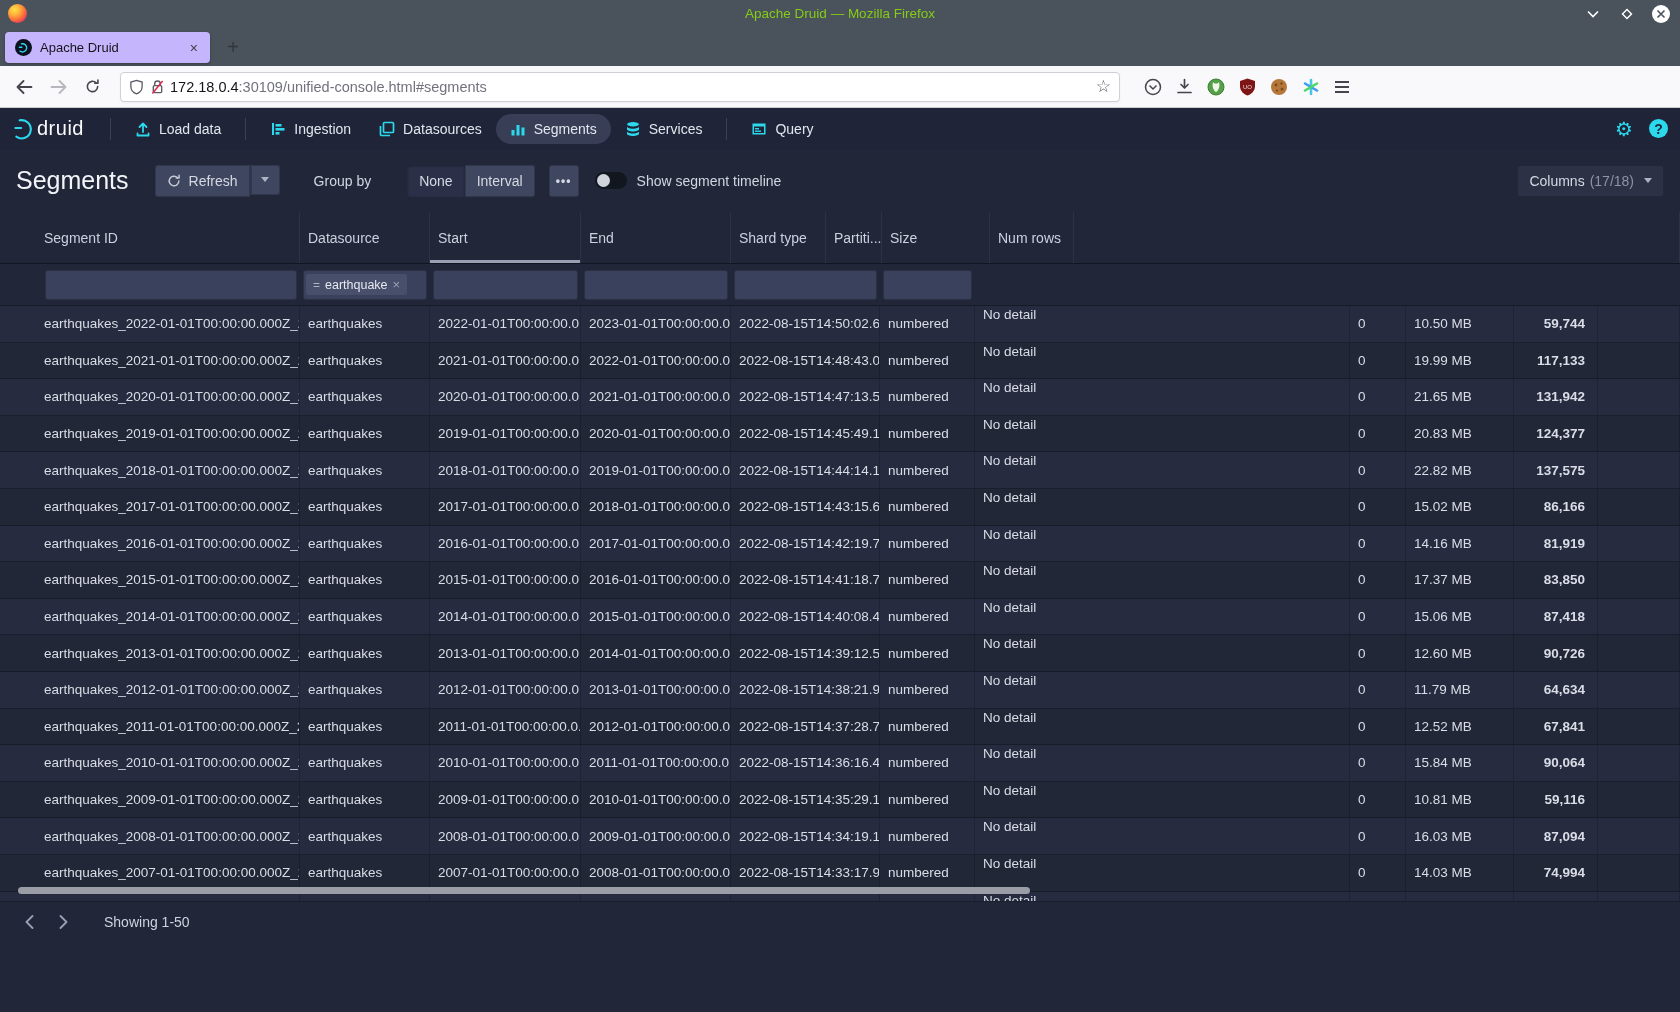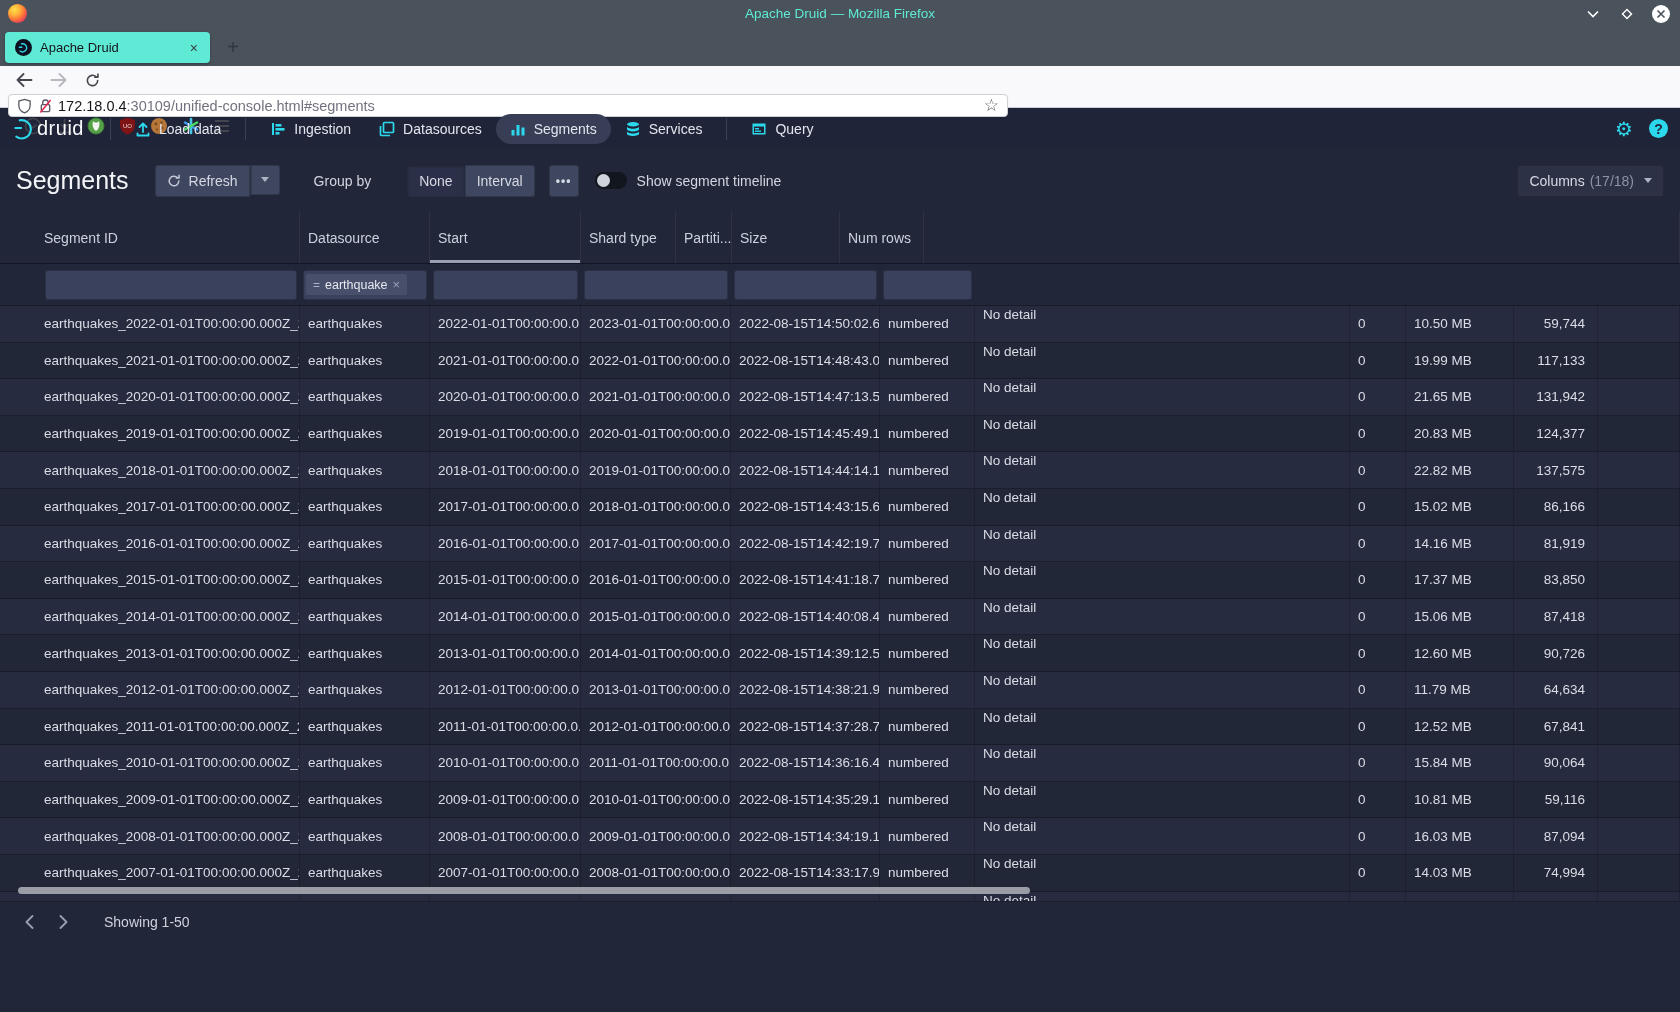--- a/index.html
+++ b/index.html
@@ -4,35 +4,35 @@
 <style>
   * { box-sizing: border-box; margin: 0; padding: 0; }
   html,body { width:1680px; height:1012px; overflow:hidden;
     font-family:"Liberation Sans","DejaVu Sans",sans-serif; background:#212639; }
   svg { display:block; }
 
   
   .titlebar { position:relative; height:27px; background:#4a535b; display:flex; align-items:center; }
   .ff-ball { position:absolute; left:8px; top:4px; width:19px; height:19px; border-radius:50%;
     background:radial-gradient(circle at 34% 30%, #ffe14a 0%, #ffb13b 30%, #ff7139 55%, #e33b5f 78%, #b5347f 100%); }
-  .win-title { flex:1; text-align:center; color:#5eead4; font-size:13.5px; }
+  .win-title { flex:1; text-align:center; color:#84cc16; font-size:13.5px; }
   .win-controls { position:absolute; right:10px; top:0; height:27px; display:flex; align-items:center; gap:16px; }
   .wc { width:18px; height:18px; display:flex; align-items:center; justify-content:center; color:#fff; }
   .wc.close { background:#fff; border-radius:50%; color:#4a535b; }
 
   .tabstrip { height:39px; background:#4a535b; position:relative; }
-  .tab { position:absolute; left:5px; top:5px; width:205px; height:31px; background:#5eead4;
+  .tab { position:absolute; left:5px; top:5px; width:205px; height:31px; background:#c4b5fd;
     border-radius:4px; display:flex; align-items:center; padding:0 10px; box-shadow:0 1px 3px rgba(0,0,0,.3); }
   .tab-favicon { width:17px; height:17px; border-radius:50%; background:#0d1020; display:flex; align-items:center; justify-content:center; margin-right:8px; flex:none; }
   .tab-title { flex:1; font-size:13px; color:#15141a; white-space:nowrap; overflow:hidden; }
   .tab-close { color:#3c4043; font-size:14px; padding:0 2px; }
   .newtab { position:absolute; left:221px; top:9px; width:24px; height:24px; color:#30373c;
     font-size:20px; line-height:22px; text-align:center; }
 
-  .toolbar { height:42px; background:#f9f9fb; display:flex; border-bottom:1px solid #ccccd2;flex-direction:column; }
+  .toolbar { height:42px; background:#f9f9fb; display:flex; align-items:center; border-bottom:1px solid #ccccd2; }
   .nav-btns { display:flex; align-items:center; gap:6px; padding:0 6px 0 10px; color:#45454d; }
   .tb-icon { width:28px; height:28px; display:flex; align-items:center; justify-content:center; border-radius:4px; }
   .urlbar { width:1000px; height:30px; margin-left:8px; background:#fff; border:1px solid #cfcfd6; border-radius:4px;
     display:flex; align-items:center; padding:0 8px; box-shadow:0 1px 2px rgba(0,0,0,.05); }
   .url-text { flex:1; font-size:14.5px; margin-left:6px; white-space:nowrap; overflow:hidden; }
   .url-host { color:#15141a; }
   .url-rest { color:#72727f; }
   .right-icons { display:flex; align-items:center; gap:14px; margin-left:24px; color:#45454d; }
 
   
@@ -91,21 +91,21 @@
   .ftag .eq { color:#aeb4c6; font-size:12px; }
   .ftag .x { color:#9ba1b5; font-size:13px; }
   .tr { height:36.6px; }
   .tr.odd { background:#262b3f; }
   .tr.even { background:#222738; }
   .tr { border-bottom:1px solid rgba(0,0,0,.28); }
   .td { display:flex; align-items:center; padding:0 8px; font-size:13.5px; color:#dadde6;
     border-right:1px solid rgba(0,0,0,.18); white-space:nowrap; overflow:hidden; }
   .td.c0 { padding-left:16px; }
   .td.c6 { align-items:flex-start; padding-top:1px; }
-  .td.c9 { justify-content:flex-end; padding-right:12px; }
+  .td.c9 { justify-content:flex-end; padding-right:12px;font-weight:bold; }
   .th.c9 { justify-content:flex-end; padding-right:12px; }
   .partial { height:10px; overflow:hidden; }
   .hscroll { position:absolute; left:18px; bottom:8px; width:1012px; height:7px; border-radius:4px; background:#9a9da6; }
 
   
   .pager { height:40px; display:flex; align-items:center; padding:0 16px; color:#9aa1b4; }
   .pg-btn { width:26px; height:26px; display:flex; align-items:center; justify-content:center; }
   .showing { margin-left:28px; font-size:14px; color:#ced3de; }
 </style>
 </head>
@@ -337,20 +337,21 @@
     <span class="columns-count">(17/18)</span>
     <span class="caret"></span>
   </div>
 </div>
 
 <div class="tbl">
   <div class="thr">
     <div class="th c0">Segment ID</div>
     <div class="th c1">Datasource</div>
     <div class="th c2 sorted">Start</div>
+    <div class="th c3">End</div>
     <div class="th c5">Shard type</div>
     <div class="th c7">Partiti...</div>
     <div class="th c8">Size</div>
     <div class="th c9">Num rows</div>
     <div class="th cfill"></div>
   </div>
   <div class="fr">
     <div class="fc c0">
         <div class="finput"></div>
       </div>

